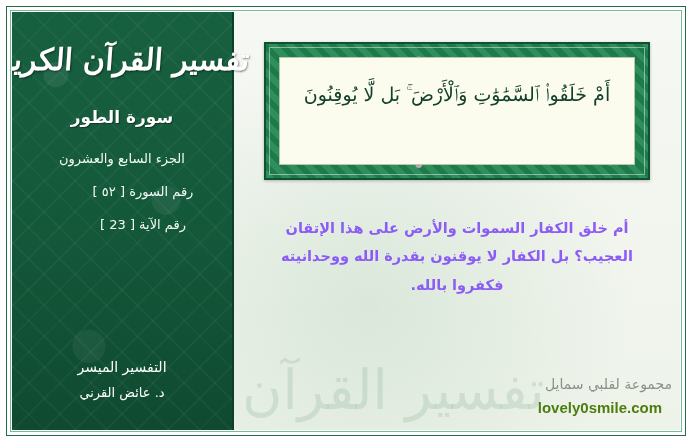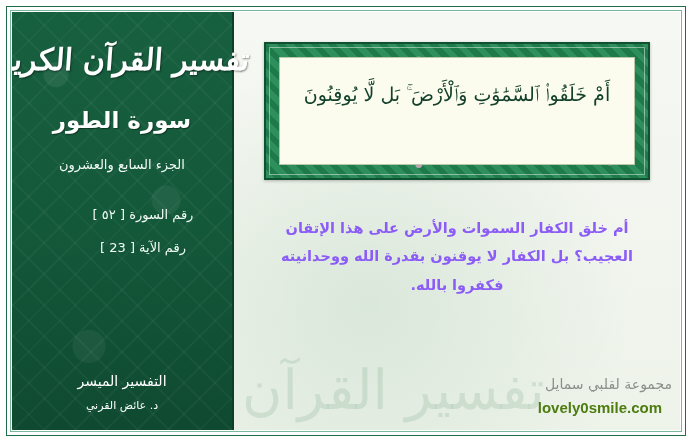--- a/index.html
+++ b/index.html
@@ -88,46 +88,46 @@
     font-weight: bold;
     letter-spacing: 0px;
     margin-top: 14px;
     margin-bottom: 30px;
     text-shadow: 1px 1px 2px rgba(0,0,0,0.45);
     direction: rtl;
     white-space: nowrap;
     transform: skewX(-4deg);
   }
   .surah-name {
-    font-size: 23px;
+    font-size: 17px;
     font-weight: bold;
     margin-bottom: 24px;
     text-shadow: 1px 1px 1px rgba(0,0,0,0.4);
   }
   .juz-line {
     font-size: 13px;
-    margin-bottom: 35px;
+    margin-bottom: 18px;
     color: #f2fbf6;
   }
   .meta-line {
     font-size: 13px;
     margin-bottom: 18px;
     color: #f2fbf6;
     direction: rtl;
     padding-left: 42px;
   }
   .side-spacer { flex: 1 1 auto; }
   .tafsir-name {
     font-size: 14px;
     font-weight: normal;
     margin-bottom: 10px;
   }
   .tafsir-author {
-    font-size: 11px;
-    margin-bottom: 0;
+    font-size: 13px;
+    margin-bottom: 12px;
   }
   
   .body-area {
     position: relative;
     flex: 1 1 auto;
     background: #f3f6f0;
     box-sizing: border-box;
     overflow: hidden;
   }
   .body-area::before {

